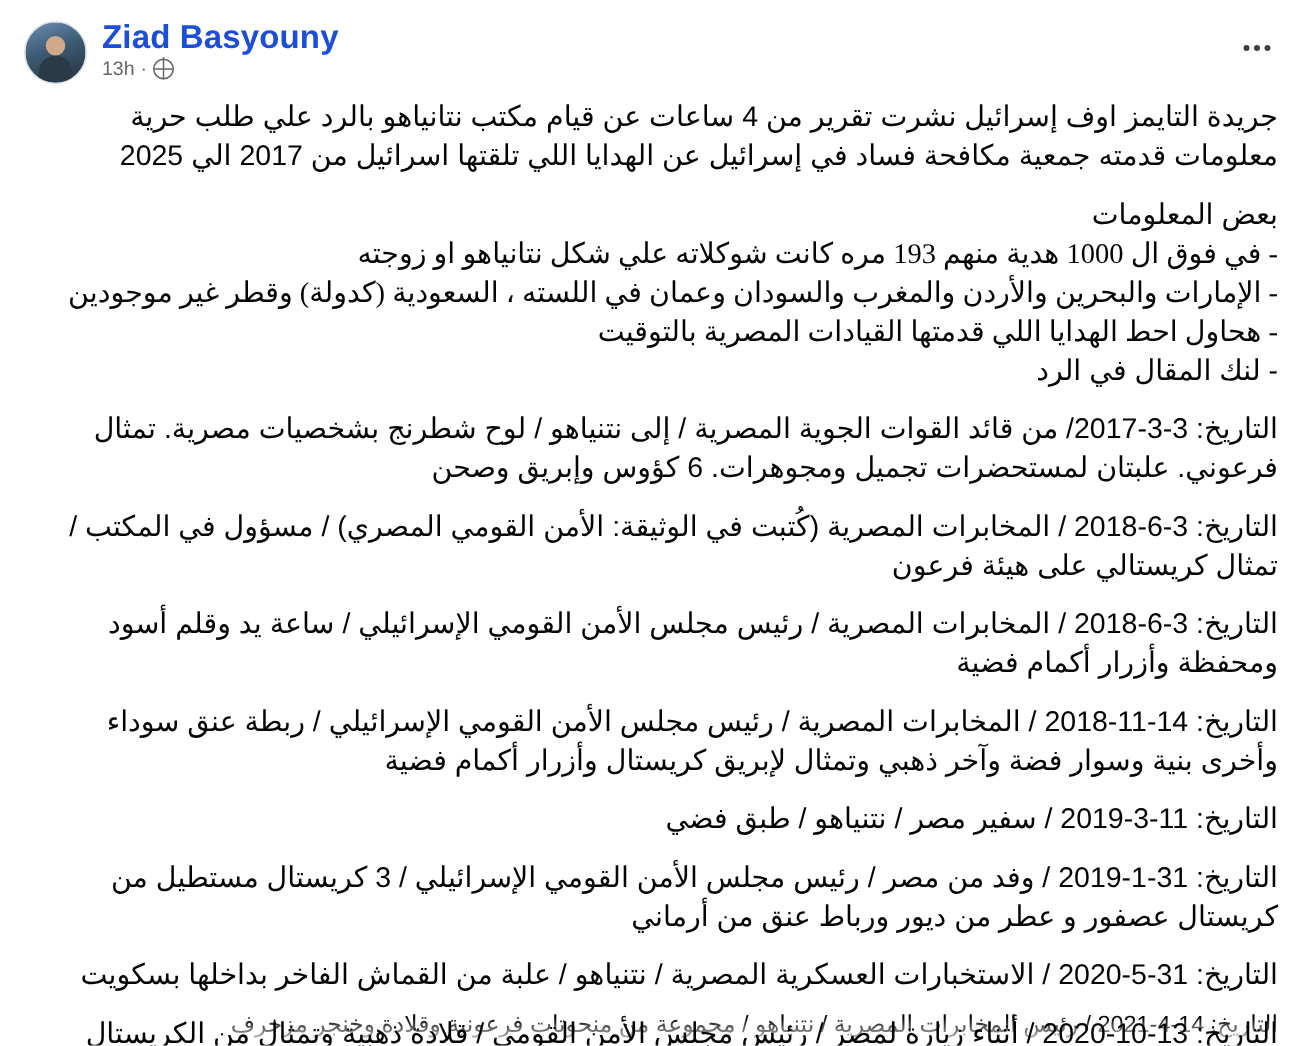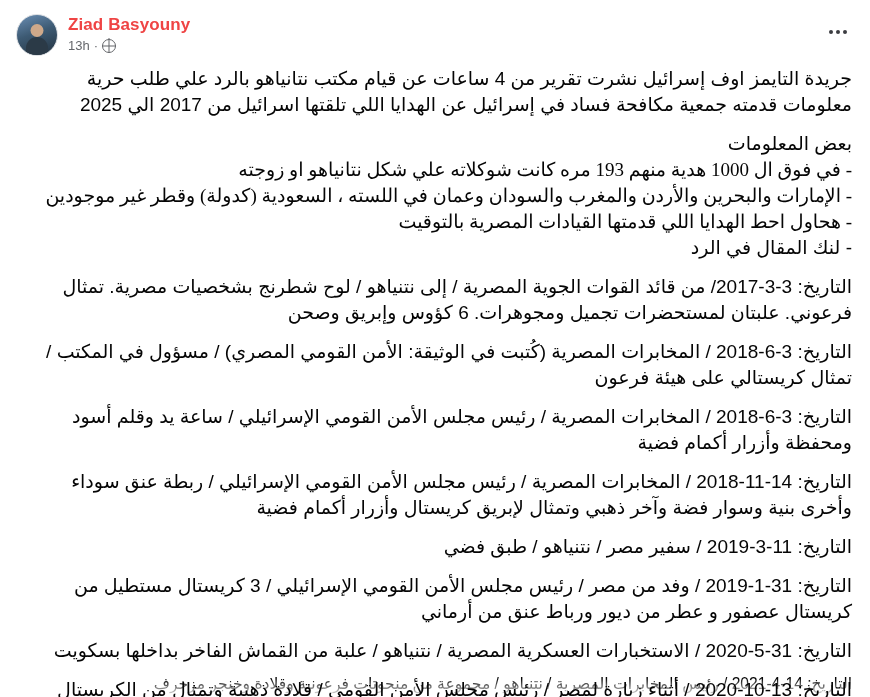--- a/index.html
+++ b/index.html
@@ -64,23 +64,23 @@
   }
   .header-text {
     display: flex;
     flex-direction: column;
     justify-content: center;
     flex: 1 1 auto;
     min-width: 0;
     padding-top: 1px;
   }
   .author-name {
-    font-size: 17px;
+    font-size: 22px;
     font-weight: bold;
-    color: #ef4444;
+    color: #1d4ed8;
     line-height: 20px;
     letter-spacing: 0.1px;
   }
   .meta-row {
     display: flex;
     align-items: center;
     gap: 4px;
     font-size: 13px;
     color: #65676b;
     line-height: 17px;

